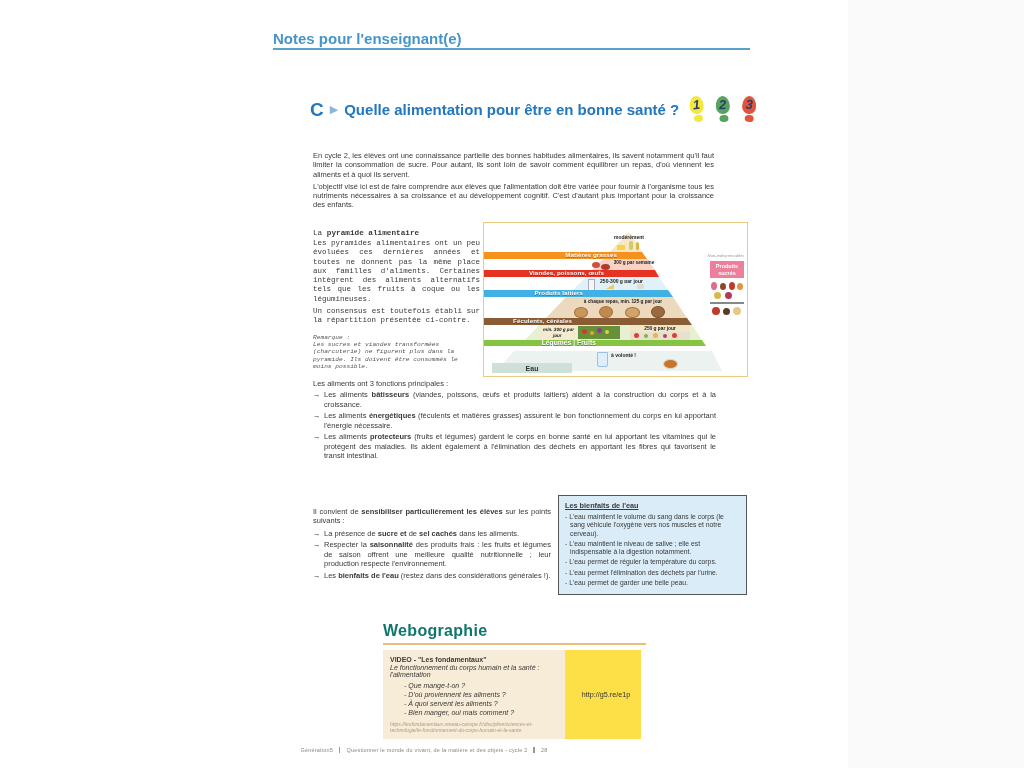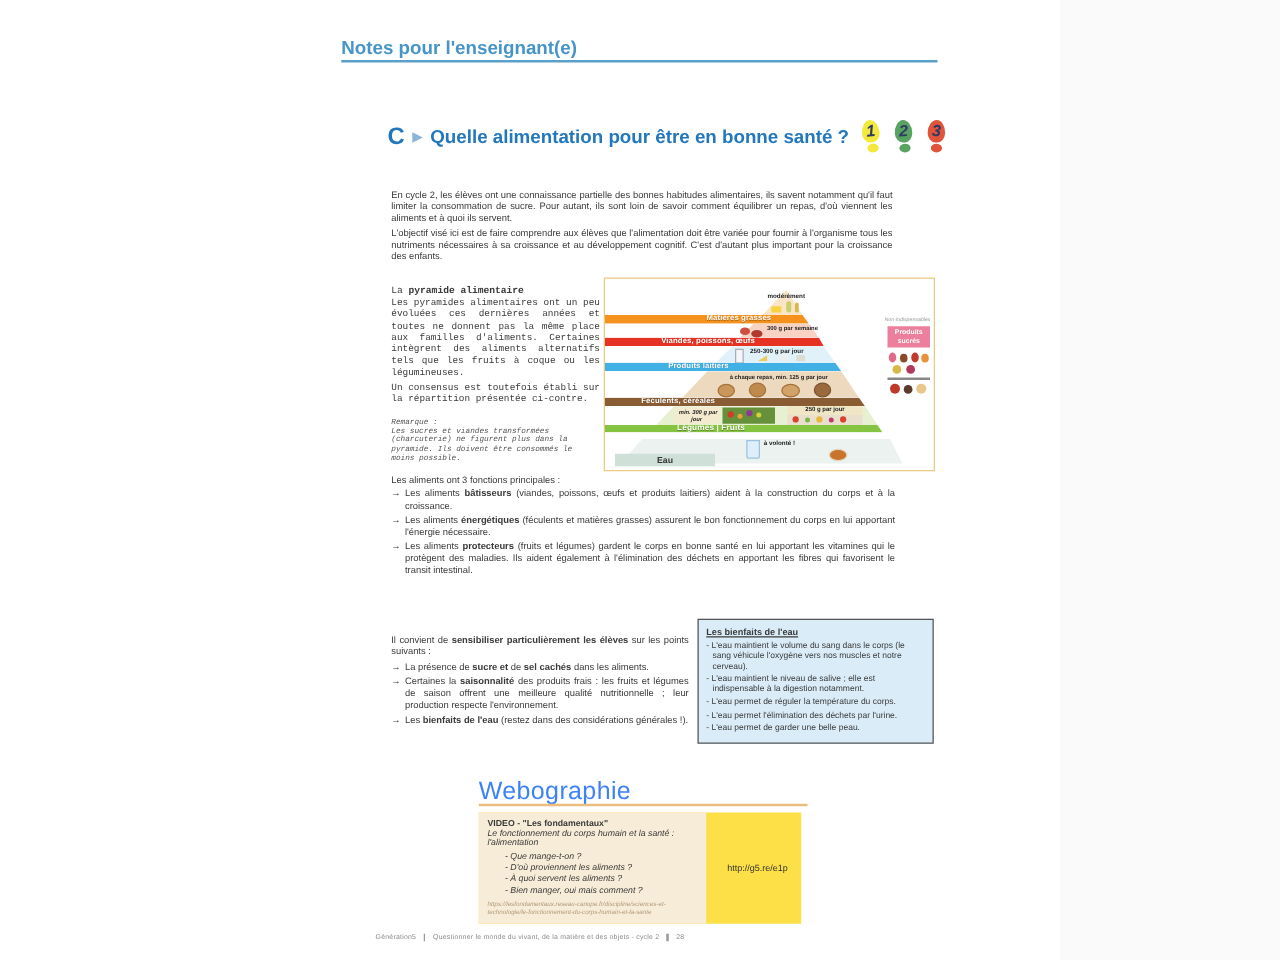--- a/index.html
+++ b/index.html
@@ -42,21 +42,21 @@
   .dot{position:absolute;border-radius:50%;}
   .pink-box{background:#ec7f9b;color:#fff;font-weight:700;font-size:5.5px;line-height:1.25;
             display:flex;align-items:center;justify-content:center;text-align:center;}
 
   
   .water-box{background:#d9ecf7;border:1px solid #555;padding:5px 6px;}
   .water-title{font-size:7.3px;font-weight:700;text-decoration:underline;margin:0 0 3px 0;}
   .water-item{font-size:6.8px;line-height:8.3px;margin:0 0 2px 0;padding-left:5px;text-indent:-5px;}
 
   
-  .webo-title{font-size:20px;font-weight:400;color:#3b82f6;letter-spacing:.3px;}
+  .webo-title{font-size:16px;font-weight:700;color:#0f766e;letter-spacing:.3px;}
   .webo-rule{height:2px;background:#e9bd7c;}
   .webo-box{background:#fde047;}
   .webo-panel{background:#f7ecd7;}
   .webo-video{font-size:7px;font-weight:700;margin:0 0 1px 0;}
   .webo-sub{font-size:7px;font-style:italic;margin:0 0 3px 0;}
   .webo-q{font-size:7px;font-style:italic;line-height:9px;margin-left:14px;}
   .webo-url{font-size:5px;font-style:italic;color:#b09a7a;line-height:6.2px;}
   .webo-short{font-size:7.2px;color:#333;}
 
   
@@ -212,21 +212,21 @@
   </div>
 
   <div class="abs" style="left:313px;top:495px;width:238px;margin-top:12px;">
     <div class="body-txt just" style="margin-bottom:3px;"><span>Il convient de </span><b>sensibiliser particulièrement les élèves</b><span> sur les points suivants :</span></div>
     <div class="bullet-row">
       <span class="arr">→</span>
       <span class="btxt body-txt just"><span>La présence de </span><b>sucre et</b><span> de </span><b>sel cachés</b><span> dans les aliments.</span></span>
     </div>
     <div class="bullet-row">
       <span class="arr">→</span>
-      <span class="btxt body-txt just"><span>Certaines la </span><b>saisonnalité</b><span> des produits frais : les fruits et légumes de saison offrent une meilleure qualité nutritionnelle ; leur production respecte l'environnement.</span></span>
+      <span class="btxt body-txt just"><span>Respecter la </span><b>saisonnalité</b><span> des produits frais : les fruits et légumes de saison offrent une meilleure qualité nutritionnelle ; leur production respecte l'environnement.</span></span>
     </div>
     <div class="bullet-row">
       <span class="arr">→</span>
       <span class="btxt body-txt just"><span>Les </span><b>bienfaits de l'eau</b><span> (restez dans des considérations générales !).</span></span>
     </div>
   </div>
 
   <div class="abs water-box" style="left:558px;top:495px;width:175px;min-height:88px;">
     <div class="water-title">Les bienfaits de l'eau</div>
     <div class="water-item">- L'eau maintient le volume du sang dans le corps (le sang véhicule l'oxygène vers nos muscles et notre cerveau).</div>

